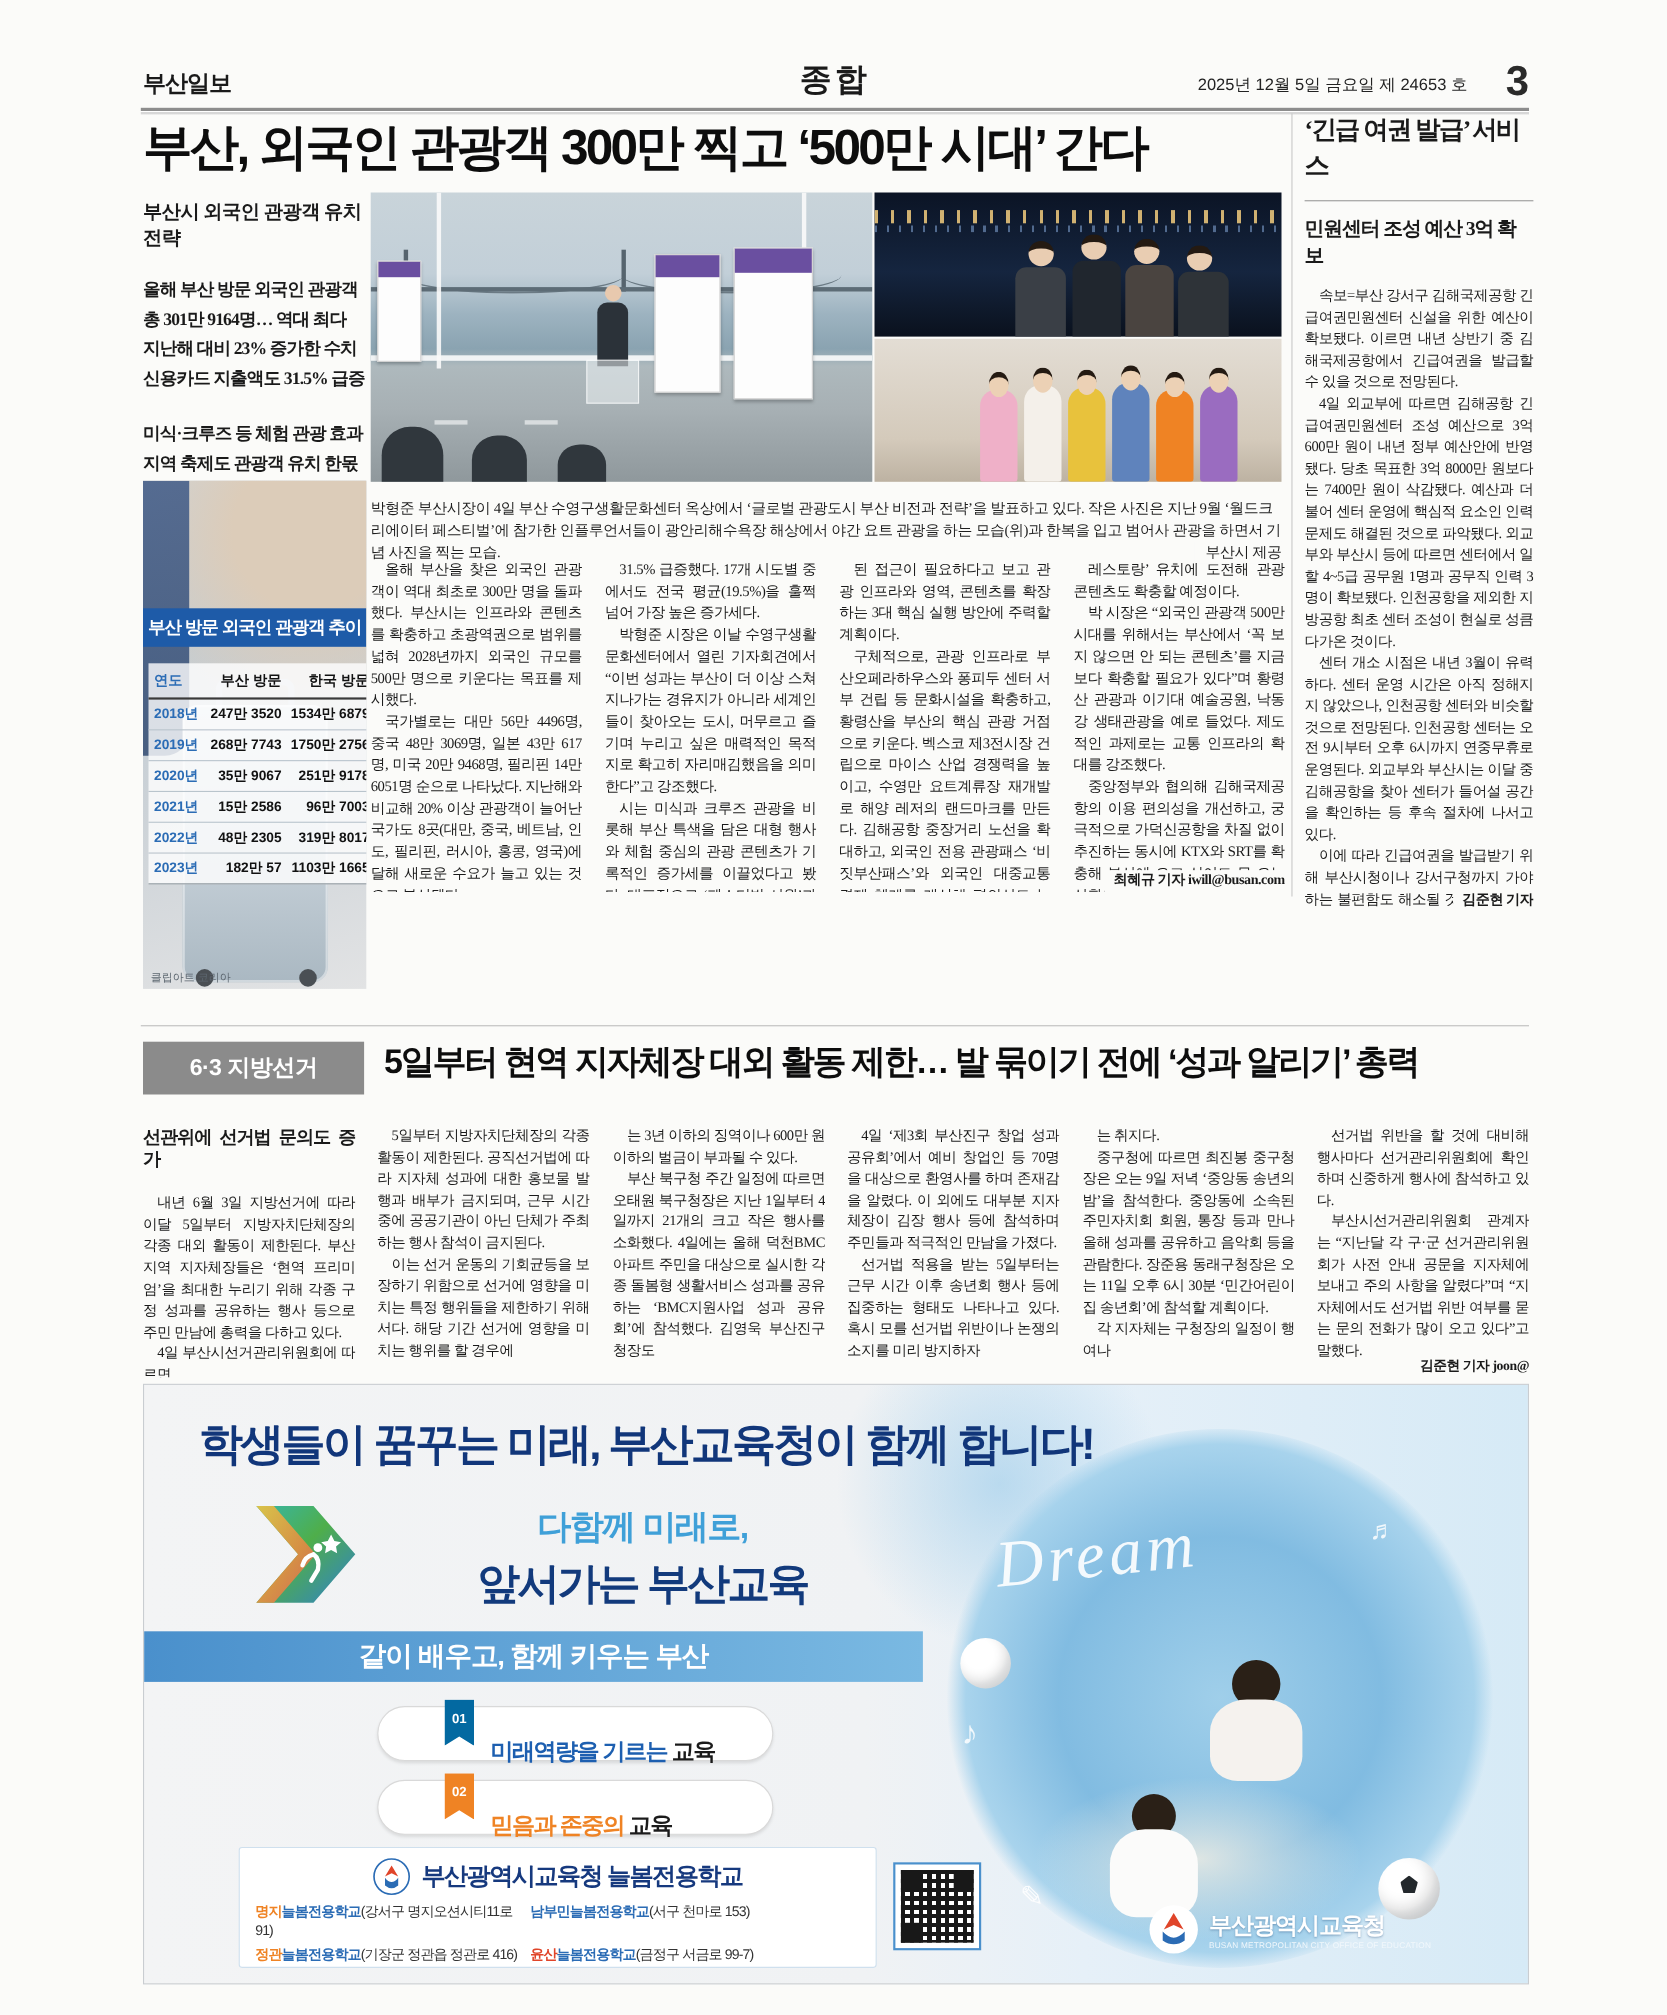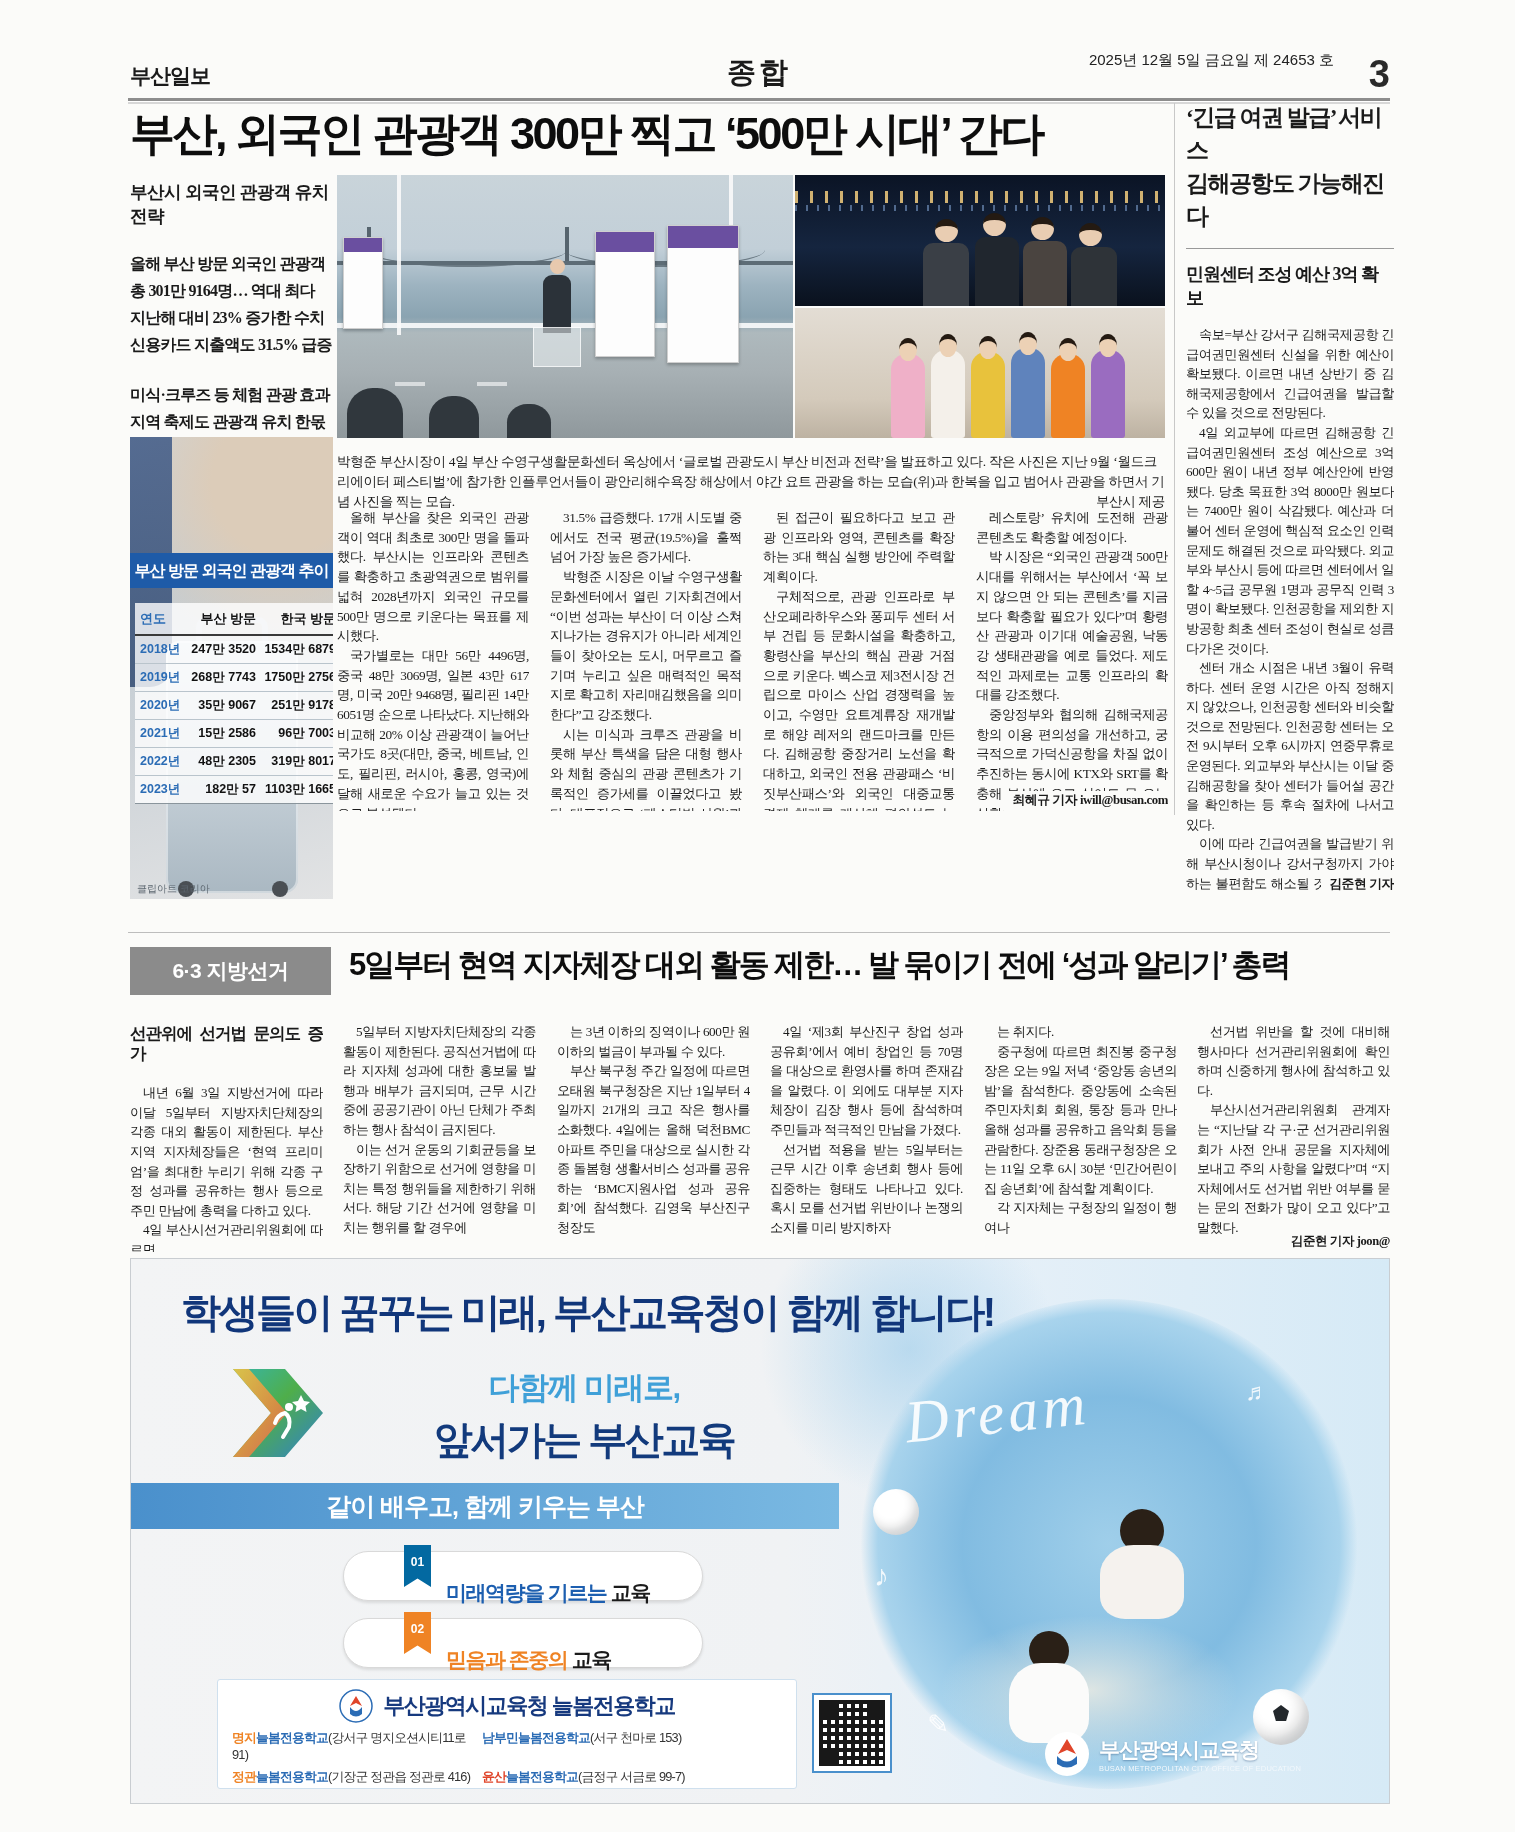--- a/index.html
+++ b/index.html
@@ -3,21 +3,21 @@
 <meta charset="utf-8">
 <style>
   * { box-sizing: border-box; margin: 0; padding: 0; }
   html,body { width:1515px; height:1832px; }
   body { background:#fbfbf9; font-family:"Liberation Serif", serif; color:#1a1a1a; position:relative; overflow:hidden; }
 
   
   .hdr { position:absolute; left:128px; top:50px; width:1262px; height:46px; }
   .masthead { position:absolute; left:2px; bottom:6px; font-family:"Liberation Sans",sans-serif; font-weight:bold; font-size:21px; letter-spacing:-1px;}
   .section-label { position:absolute; left:50%; transform:translateX(-50%); bottom:3px; font-family:"Liberation Sans",sans-serif; font-weight:bold; font-size:29px; letter-spacing:3px;}
-  .dateline { position:absolute; right:56px; bottom:26px; font-family:"Liberation Sans",sans-serif; font-size:15px; color:#222;}
+  .dateline { position:absolute; right:56px; bottom:9px; font-family:"Liberation Sans",sans-serif; font-size:15px; color:#222;}
   .pagenum { position:absolute; right:0; bottom:0; font-family:"Liberation Sans",sans-serif; font-weight:bold; font-size:38px; color:#2a2a2a;}
   .hdr-rule { position:absolute; left:128px; top:98px; width:1262px; height:6px;
     background:linear-gradient(#8d8d8d 0 3px, #ffffff 3px 4px, #d7d7d7 4px 6px); }
 
   
   .main-headline { position:absolute; left:130px; top:104px; width:1045px; font-family:"Liberation Sans",sans-serif; font-weight:800; font-size:45px; letter-spacing:-2.5px; color:#0d0d0d; }
 
   
   .deck { position:absolute; left:130px; top:180px; width:204px; }
   .kicker { font-size:17.5px; font-weight:bold; letter-spacing:-0.5px; margin-bottom:22px; }
@@ -293,21 +293,20 @@
   <p class="bp">레스토랑’ 유치에 도전해 관광 콘텐츠도 확충할 예정이다.</p>
     <p class="bp">박 시장은 “외국인 관광객 500만 시대를 위해서는 부산에서 ‘꼭 보지 않으면 안 되는 콘텐츠’를 지금보다 확충할 필요가 있다”며 황령산 관광과 이기대 예술공원, 낙동강 생태관광을 예로 들었다. 제도적인 과제로는 교통 인프라의 확대를 강조했다.</p>
     <p class="bp">중앙정부와 협의해 김해국제공항의 이용 편의성을 개선하고, 궁극적으로 가덕신공항을 차질 없이 추진하는 동시에 KTX와 SRT를 확충해 부산에 오고 싶어도 못 오는 상황을 개선해야 한다는 것이다. 크루즈 모항 추진과 남해안 관광 벨트 활성화를 위한 관련 특별법 제정도 또 다른 과제다.</p>
     <div class="col-byline">최혜규 기자 iwill@busan.com</div>
 </div>
 
 <div class="vdiv"></div>
 <div class="sidebar">
   <div class="s-title">
     <div>‘긴급 여권 발급’ 서비스</div>
-    <div>김해공항도 가능해진다</div>
   </div>
   <div class="s-rule"></div>
   <div class="s-sub">민원센터 조성 예산 3억 확보</div>
   <div class="s-body">
     <p class="bp">속보=부산 강서구 김해국제공항 긴급여권민원센터 신설을 위한 예산이 확보됐다. 이르면 내년 상반기 중 김해국제공항에서 긴급여권을 발급할 수 있을 것으로 전망된다.</p>
       <p class="bp">4일 외교부에 따르면 김해공항 긴급여권민원센터 조성 예산으로 3억 600만 원이 내년 정부 예산안에 반영됐다. 당초 목표한 3억 8000만 원보다는 7400만 원이 삭감됐다. 예산과 더불어 센터 운영에 핵심적 요소인 인력 문제도 해결된 것으로 파악됐다. 외교부와 부산시 등에 따르면 센터에서 일할 4~5급 공무원 1명과 공무직 인력 3명이 확보됐다. 인천공항을 제외한 지방공항 최초 센터 조성이 현실로 성큼 다가온 것이다.</p>
       <p class="bp">센터 개소 시점은 내년 3월이 유력하다. 센터 운영 시간은 아직 정해지지 않았으나, 인천공항 센터와 비슷할 것으로 전망된다. 인천공항 센터는 오전 9시부터 오후 6시까지 연중무휴로 운영된다. 외교부와 부산시는 이달 중 김해공항을 찾아 센터가 들어설 공간을 확인하는 등 후속 절차에 나서고 있다.</p>
       <p class="bp">이에 따라 긴급여권을 발급받기 위해 부산시청이나 강서구청까지 가야 하는 불편함도 해소될 것으로 기대된다. 올해 1~9월 부산시청과 강서구청의 긴급여권 발급 건수는 1862건이다. 2023년 3558건, 지난해 2795건이었다. 매년 수천 명의 시민이 긴급여권을 부산시청과 강서구청에서 발급 받아야 해 큰 불편을 겪었고, 비행기를 놓치는 경우도 있다(부산일보 10월 15일 자 8면 보도).</p>
       <div class="s-byline">김준현 기자</div>
   </div>

